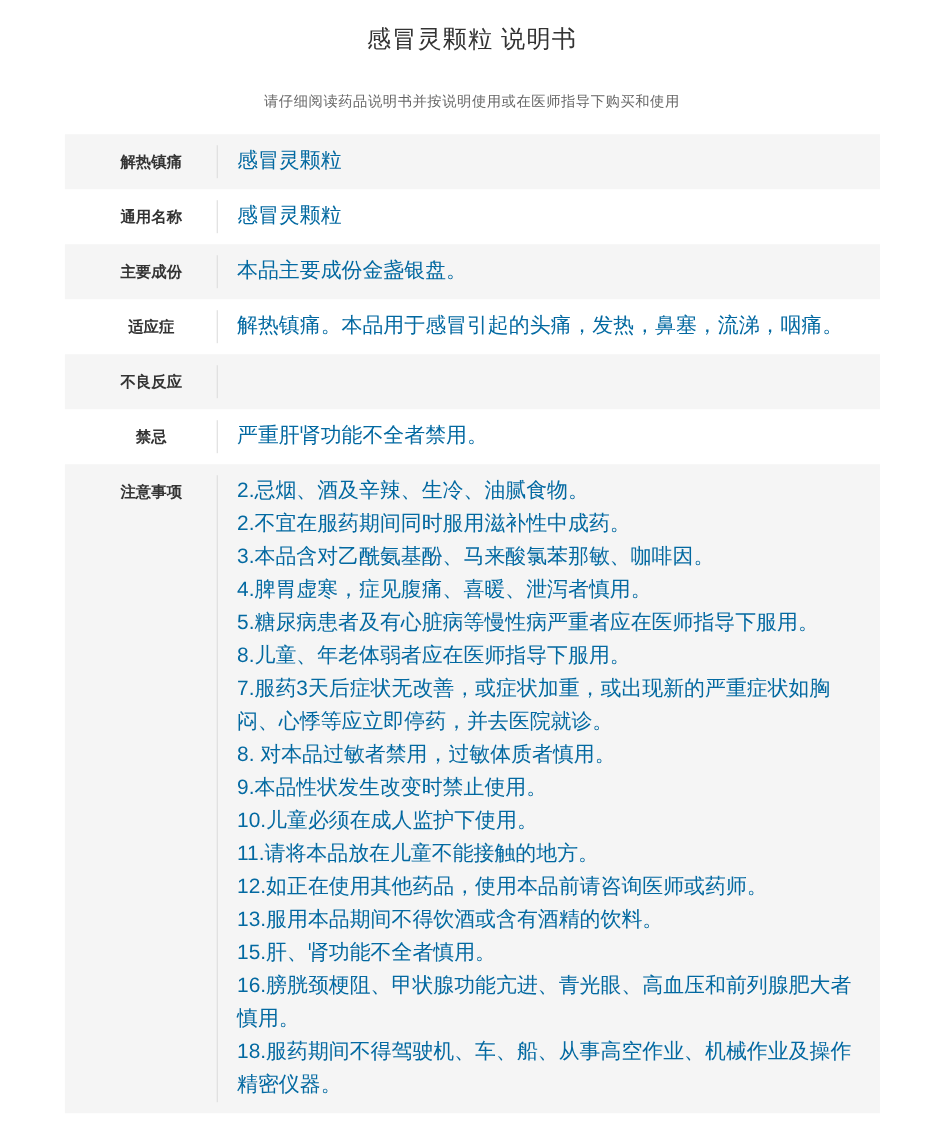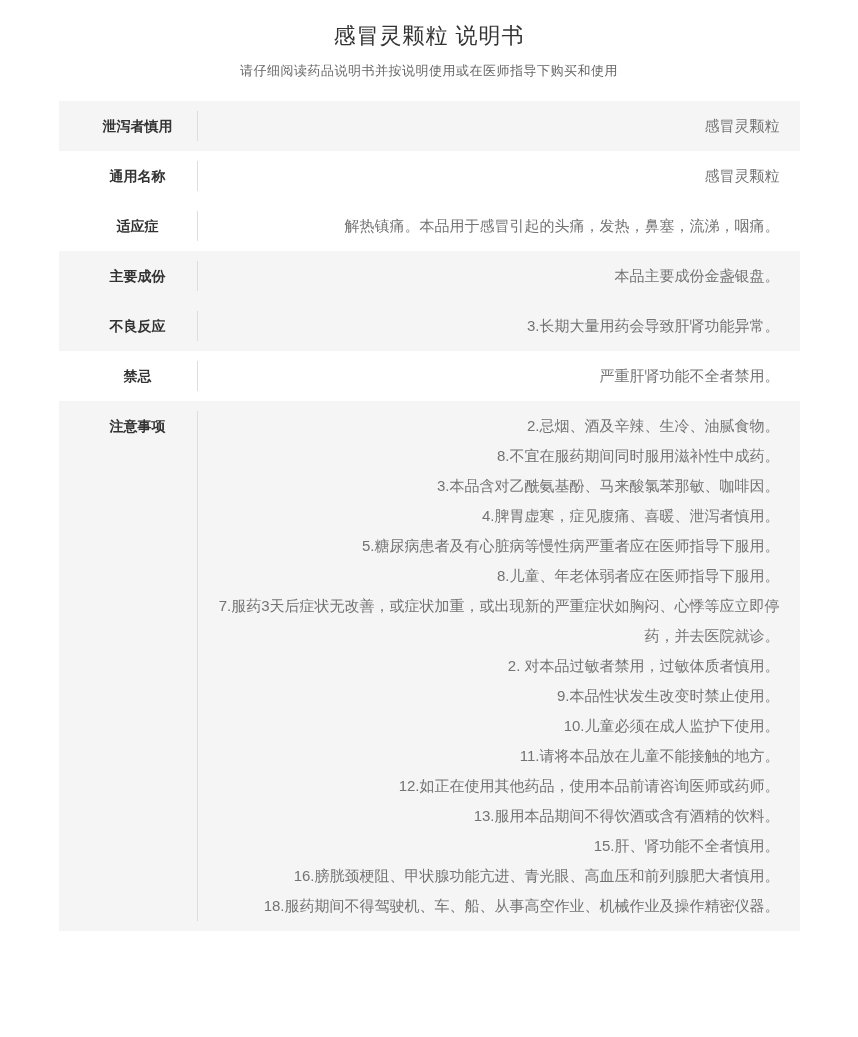--- a/index.html
+++ b/index.html
@@ -20,21 +20,21 @@
     text-align: center;
   }
   .title {
     font-size: 22px;
     line-height: 1.2;
     color: #333333;
     font-weight: 500;
     letter-spacing: 1px;
   }
   .subtitle {
-    margin-top: 13px;
+    margin-top: 34px;
     font-size: 13px;
     color: #666666;
     letter-spacing: 0.5px;
   }
   .spec-table {
     margin: 21px 20px 0 20px;
   }
   .spec-row {
     display: flex;
     align-items: flex-start;
@@ -55,91 +55,89 @@
   }
   .row-content {
     flex: 1;
     border-left: 1px solid #dddddd;
     padding-left: 18px;
     padding-right: 20px;
     min-height: 30px;
   }
   .row-content p {
     margin: 0;
-    font-size: 15px;
-    color: #737373;
+    font-size: 19px;
+    color: #0369a1;
     line-height: 30px;
-    text-align: right;
   }
 </style>
 </head>
 <body>
 
 <div class="page">
 
   <div class="header">
     <div class="title">感冒灵颗粒 说明书</div>
     <div class="subtitle">请仔细阅读药品说明书并按说明使用或在医师指导下购买和使用</div>
   </div>
 
   <div class="spec-table">
 
     <div class="spec-row alt">
-      <div class="row-label">泄泻者慎用</div>
+      <div class="row-label">解热镇痛</div>
       <div class="row-content">
         <p>感冒灵颗粒</p>
       </div>
     </div>
 
     <div class="spec-row">
       <div class="row-label">通用名称</div>
       <div class="row-content">
         <p>感冒灵颗粒</p>
       </div>
     </div>
 
+    <div class="spec-row alt">
+      <div class="row-label">主要成份</div>
+      <div class="row-content">
+        <p>本品主要成份金盏银盘。</p>
+      </div>
+    </div>
+
     <div class="spec-row">
       <div class="row-label">适应症</div>
       <div class="row-content">
         <p>解热镇痛。本品用于感冒引起的头痛，发热，鼻塞，流涕，咽痛。</p>
       </div>
     </div>
 
     <div class="spec-row alt">
-      <div class="row-label">主要成份</div>
-      <div class="row-content">
-        <p>本品主要成份金盏银盘。</p>
-      </div>
-    </div>
-
-    <div class="spec-row alt">
       <div class="row-label">不良反应</div>
       <div class="row-content">
-        <p>3.长期大量用药会导致肝肾功能异常。</p>
       </div>
     </div>
 
     <div class="spec-row">
       <div class="row-label">禁忌</div>
       <div class="row-content">
         <p>严重肝肾功能不全者禁用。</p>
       </div>
     </div>
 
     <div class="spec-row alt">
       <div class="row-label">注意事项</div>
       <div class="row-content">
         <p>2.忌烟、酒及辛辣、生冷、油腻食物。</p>
-        <p>8.不宜在服药期间同时服用滋补性中成药。</p>
+        <p>2.不宜在服药期间同时服用滋补性中成药。</p>
         <p>3.本品含对乙酰氨基酚、马来酸氯苯那敏、咖啡因。</p>
         <p>4.脾胃虚寒，症见腹痛、喜暖、泄泻者慎用。</p>
         <p>5.糖尿病患者及有心脏病等慢性病严重者应在医师指导下服用。</p>
         <p>8.儿童、年老体弱者应在医师指导下服用。</p>
         <p>7.服药3天后症状无改善，或症状加重，或出现新的严重症状如胸闷、心悸等应立即停药，并去医院就诊。</p>
-        <p>2. 对本品过敏者禁用，过敏体质者慎用。</p>
+        <p>8. 对本品过敏者禁用，过敏体质者慎用。</p>
         <p>9.本品性状发生改变时禁止使用。</p>
         <p>10.儿童必须在成人监护下使用。</p>
         <p>11.请将本品放在儿童不能接触的地方。</p>
         <p>12.如正在使用其他药品，使用本品前请咨询医师或药师。</p>
         <p>13.服用本品期间不得饮酒或含有酒精的饮料。</p>
         <p>15.肝、肾功能不全者慎用。</p>
         <p>16.膀胱颈梗阻、甲状腺功能亢进、青光眼、高血压和前列腺肥大者慎用。</p>
         <p>18.服药期间不得驾驶机、车、船、从事高空作业、机械作业及操作精密仪器。</p>
       </div>
     </div>

